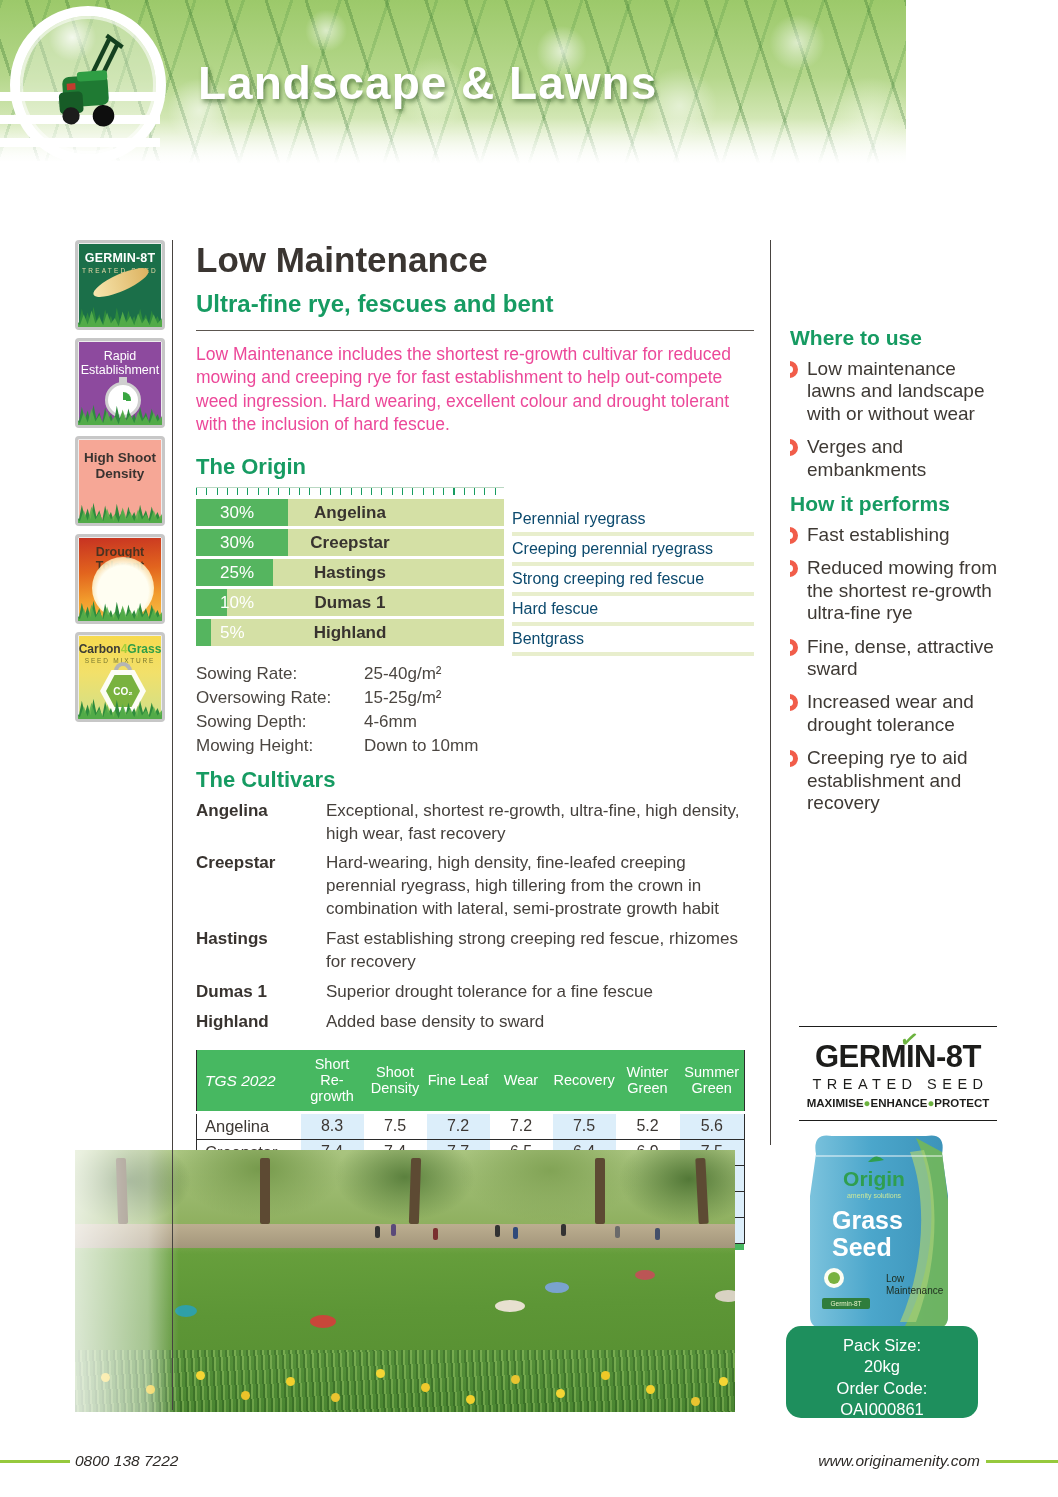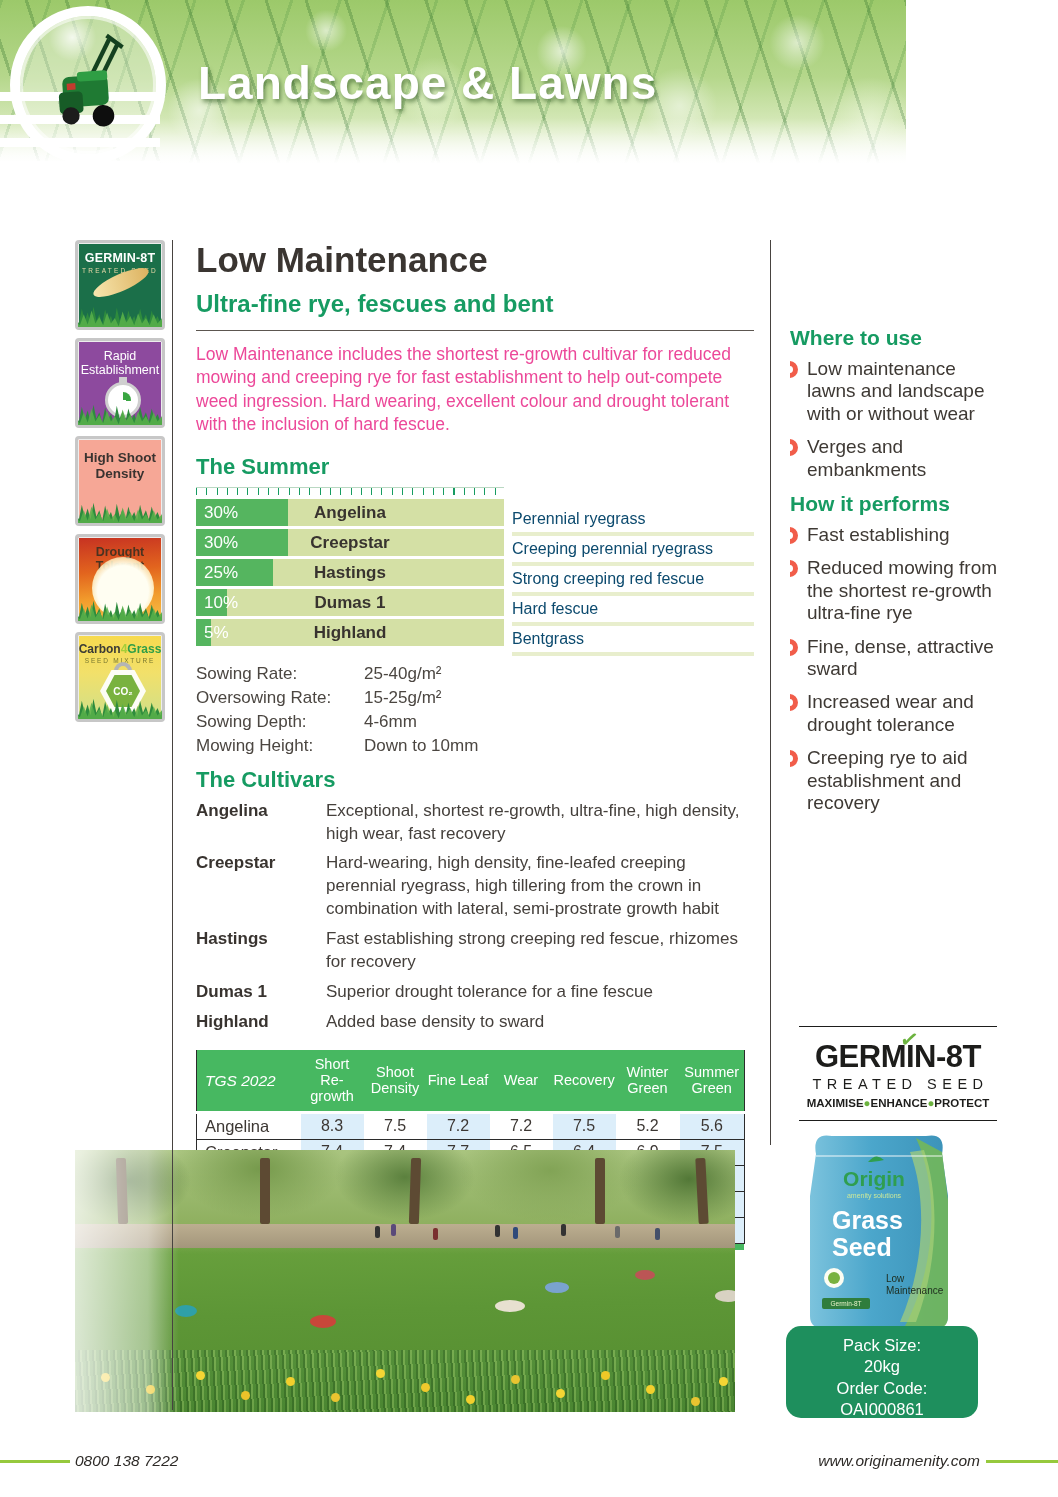--- a/index.html
+++ b/index.html
@@ -86,21 +86,21 @@
   .product-title{font-size:35px;font-weight:800;color:#3a3531;margin:0 0 10px;}
   .product-subtitle{font-size:24px;font-weight:600;color:#169b62;margin:0 0 12px;}
   .rule{border:none;border-top:1px solid #5c5650;margin:0 0 12px;}
   .intro{font-size:17.5px;line-height:1.33;color:#ec4899;margin:0 0 18px;}
   .section-h{font-size:22px;font-weight:600;color:#169b62;margin:8px 0 7px;}
   .ruler{width:308px;height:7px;border-top:1px solid #b9d8c2;margin-bottom:4px;
      background:repeating-linear-gradient(to right,#169b62 0 1px,rgba(0,0,0,0) 1px 10.3px);}
   .mix-row{display:flex;align-items:center;margin-bottom:3px;height:27px;}
   .mix-bar{position:relative;flex:0 0 308px;width:308px;height:27px;background:#d4e0a5;}
   .mix-fill{position:absolute;left:0;top:0;height:100%;background:#55b55f;}
-  .mix-pct{position:absolute;left:8px;top:0;line-height:27px;color:#fff;font-size:17px;}
+  .mix-pct{position:absolute;left:24px;top:0;line-height:27px;color:#fff;font-size:17px;}
   .mix-name{position:absolute;left:0;width:100%;text-align:center;line-height:27px;
      font-weight:bold;font-size:17px;color:#38332f;}
   .mix-desc{position:relative;margin-left:8px;font-size:16px;color:#0c4a6e;line-height:27px;flex:1;margin-top:12px;}
   .mix-desc::after{content:"";position:absolute;left:0;bottom:-4px;width:100%;height:4px;background:#e8eecd;}
   .mix-row:last-child .mix-desc::after{display:none;}
   .specs{margin-top:16px;font-size:17px;color:#4b4641;line-height:1.42;}
   .spec-row{display:flex;}
   .spec-label{width:168px;flex:0 0 168px;}
   .cultivars{margin-top:2px;}
   .cult-row{display:flex;margin-bottom:7px;font-size:17px;line-height:1.35;color:#45403c;}
@@ -251,21 +251,21 @@
 
   <div class="vline vline-left"></div>
   <div class="vline vline-right"></div>
 
   <div class="main">
     <h1 class="product-title">Low Maintenance</h1>
     <h2 class="product-subtitle">Ultra-fine rye, fescues and bent</h2>
     <hr class="rule">
     <p class="intro">Low Maintenance includes the shortest re-growth cultivar for reduced mowing and creeping rye for fast establishment to help out-compete weed ingression. Hard wearing, excellent colour and drought tolerant with the inclusion of hard fescue.</p>
 
-    <h3 class="section-h">The Summer</h3>
+    <h3 class="section-h">The Origin</h3>
     <div class="ruler"></div>
 
     <div class="mix-row">
       <div class="mix-bar">
         <div class="mix-fill" style="width: 30%;"></div>
         <span class="mix-pct">30%</span>
         <span class="mix-name">Angelina</span>
       </div>
       <div class="mix-desc">Perennial ryegrass</div>
     </div>

